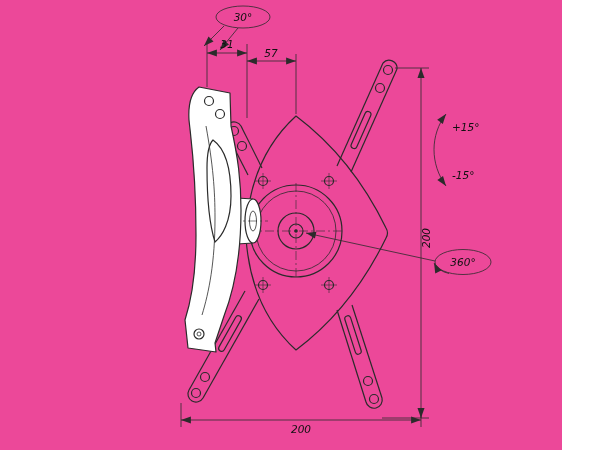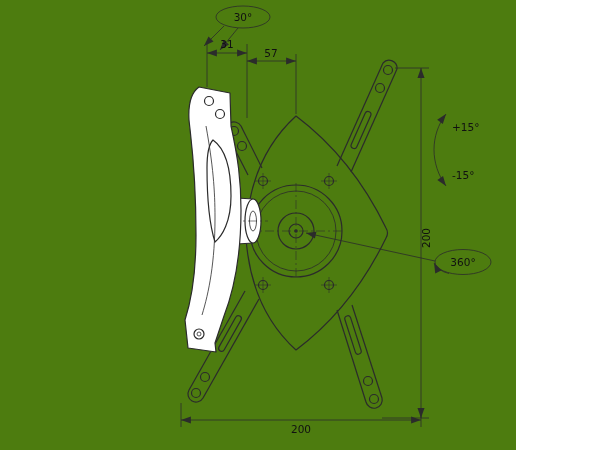--- a/index.html
+++ b/index.html
@@ -3,24 +3,25 @@
 <meta charset="utf-8">
 <style>
   html, body {
     margin: 0;
     padding: 0;
     background: #ffffff;
     font-family: "DejaVu Sans", "Liberation Sans", sans-serif;
   }
   .stage {
     position: relative;
-    width: 516px;
+    width: 562px;
     height: 450px;
-    background: #4d7c0f;
+    background: #ec4899;
     overflow: hidden;
+    font-style: italic;
   }
   svg { display: block; }
   svg text {
     font-family: "DejaVu Sans", "Liberation Sans", sans-serif;
     font-size: 10.5px;
     fill: #111111;
   }
   .thin   { stroke: #2b2b2b; stroke-width: 0.8; fill: none; }
   .main   { stroke: #2b2b2b; stroke-width: 1.2; fill: none; }
   .mainw  { stroke: #2b2b2b; stroke-width: 1.2; fill: #ffffff; }

